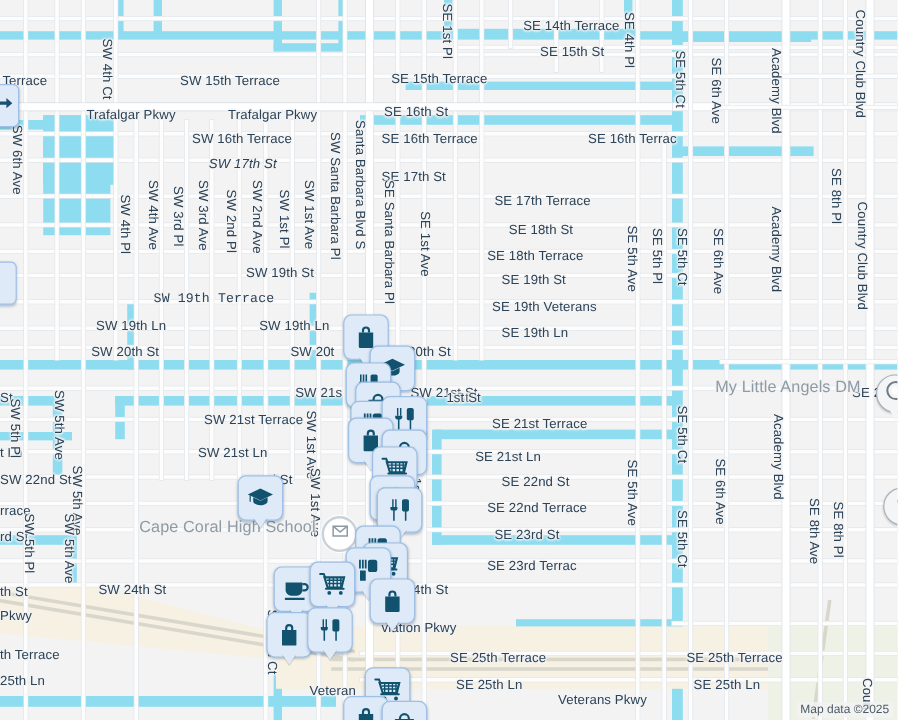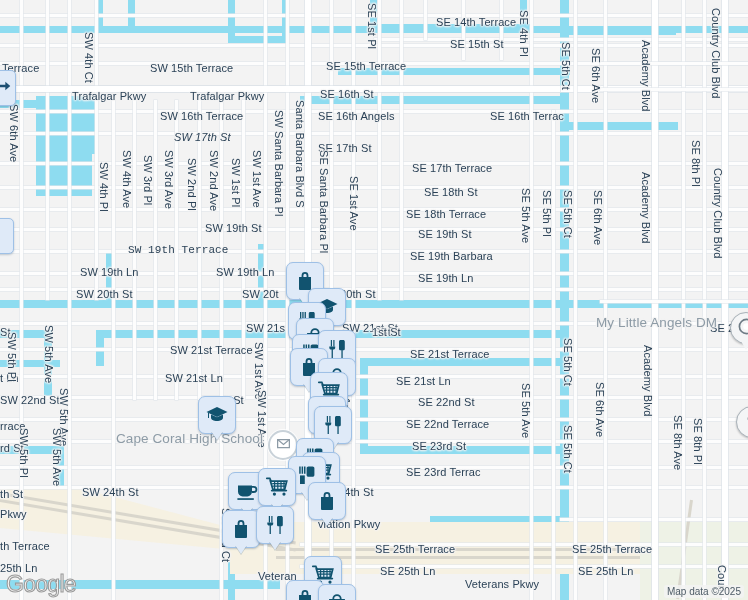--- a/index.html
+++ b/index.html
@@ -236,28 +236,28 @@
       <div class="lbl" style="left: 0px; top: 420px;">rrace</div>
       <div class="lbl" style="left: 0px; top: 442px;">rd St</div>
       <div class="lbl" style="left: 0px; top: 488px;">th St</div>
       <div class="lbl" style="left: 0px; top: 508px;">Pkwy</div>
       <div class="lbl" style="left: 0px; top: 540px;">th Terrace</div>
       <div class="lbl" style="left: 0px; top: 562px;">25th Ln</div>
       <div class="lbl" style="left: 436px; top: 16px;">SE 14th Terrace</div>
       <div class="lbl" style="left: 450px; top: 38px;">SE 15th St</div>
       <div class="lbl" style="left: 326px; top: 60px;">SE 15th Terrace</div>
       <div class="lbl" style="left: 320px; top: 88px;">SE 16th St</div>
-      <div class="lbl" style="left: 318px; top: 110px;">SE 16th Angels</div>
+      <div class="lbl" style="left: 318px; top: 110px;">SE 16th Terrace</div>
       <div class="lbl" style="left: 490px; top: 110px;">SE 16th Terrac</div>
       <div class="lbl" style="left: 318px; top: 142px;">SE 17th St</div>
       <div class="lbl" style="left: 412px; top: 162px;">SE 17th Terrace</div>
       <div class="lbl" style="left: 424px; top: 186px;">SE 18th St</div>
       <div class="lbl" style="left: 406px; top: 208px;">SE 18th Terrace</div>
       <div class="lbl" style="left: 418px; top: 228px;">SE 19th St</div>
-      <div class="lbl" style="left: 410px; top: 250px;">SE 19th Barbara</div>
+      <div class="lbl" style="left: 410px; top: 250px;">SE 19th Veterans</div>
       <div class="lbl" style="left: 418px; top: 272px;">SE 19th Ln</div>
       <div class="lbl" style="left: 410px; top: 348px;">SE 21st Terrace</div>
       <div class="lbl" style="left: 396px; top: 375px;">SE 21st Ln</div>
       <div class="lbl" style="left: 418px; top: 396px;">SE 22nd St</div>
       <div class="lbl" style="left: 406px; top: 418px;">SE 22nd Terrace</div>
       <div class="lbl" style="left: 412px; top: 440px;">SE 23rd St</div>
       <div class="lbl" style="left: 406px; top: 466px;">SE 23rd Terrac</div>
       <div class="lbl" style="left: 375px; top: 543px;">SE 25th Terrace</div>
       <div class="lbl" style="left: 572px; top: 543px;">SE 25th Terrace</div>
       <div class="lbl" style="left: 380px; top: 565px;">SE 25th Ln</div>
@@ -557,16 +557,15 @@
       <div class="edgepin" style="left: -8px; top: 70px; z-index: 24;">
         <span><svg viewBox="0 0 24 24">
             <path d="M3 10h11V5.6L21.4 12 14 18.4V14H3v-4z"></path>
           </svg></span>
       </div>
       <div class="edgepin" style="left: -10px; top: 218px; z-index: 24;">
         <span><svg viewBox="0 0 24 24"></svg></span>
       </div>
     </div>
 
-  <div id="glogo">Google</div>
   <div id="attrib">Map data ©2025</div>
 
 </div>
 
 </body></html>

